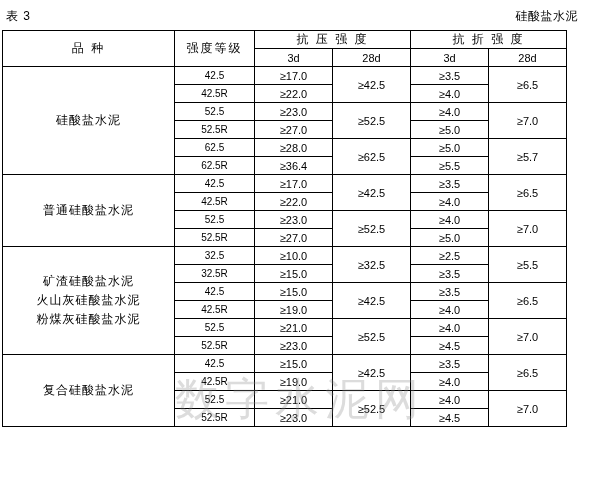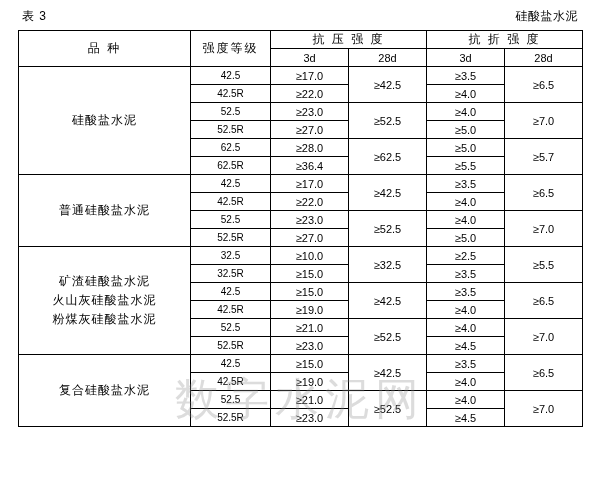--- a/index.html
+++ b/index.html
@@ -13,21 +13,21 @@
     font-family: "Liberation Sans", sans-serif;
     color: #000;
     position: relative;
     overflow: hidden;
   }
   .page {
     position: relative;
     width: 600px;
     height: 481px;
     box-sizing: border-box;
-    padding: 8px 18px 0 18px;
+    padding: 8px 18px 0 2px;
   }
   .caption-row {
     display: flex;
     justify-content: space-between;
     align-items: baseline;
     font-size: 12px;
     margin-bottom: 5px;
     padding: 0 4px;
   }
   .caption-left { letter-spacing: 1px; }

